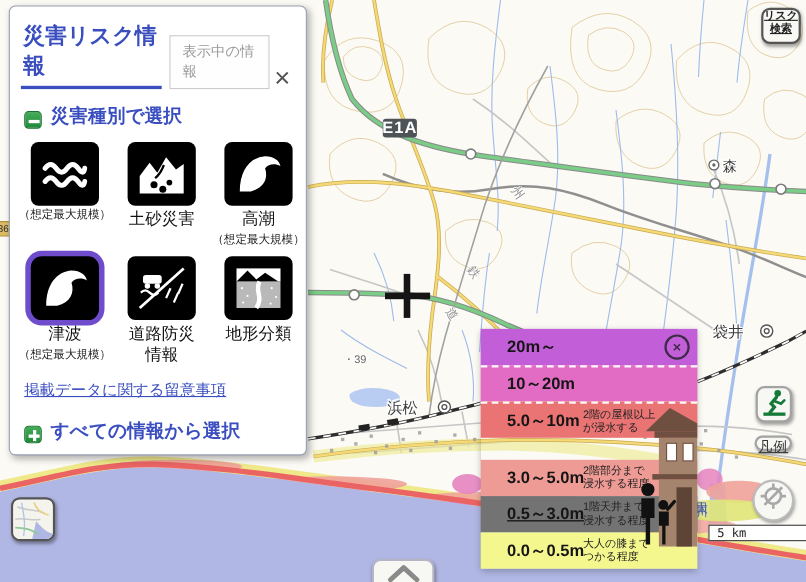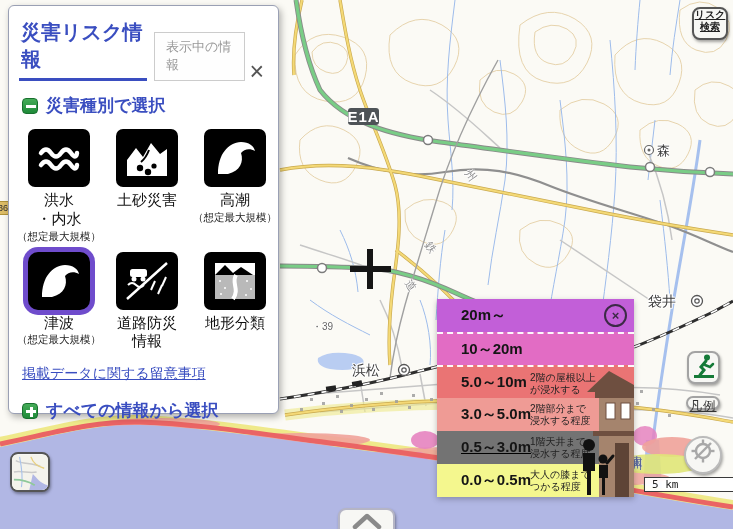--- a/index.html
+++ b/index.html
@@ -26,21 +26,21 @@
     text-shadow:1px 0 #fff,-1px 0 #fff;}
   
   #panel{position:absolute;left:8px;top:5px;width:271px;height:409px;background:#fff;
     border:1px solid #9aa0b4;border-radius:6px;box-shadow:2px 3px 7px rgba(0,0,0,.3);z-index:30;}
   #panel-header{display:flex;align-items:flex-end;padding:9px 10px 0 10px;}
   #tab-active{font-size:20px;font-weight:bold;color:#3a4ec0;padding:4px 4px 5px 2px;
     border-bottom:3px solid #3a4ec0;}
   #tab-inactive{font-size:13px;color:#999;border:1px solid #ccc;background:#fefefe;
     padding:5px 11px 6px 11px;margin-left:7px;}
   #panel-close{margin-left:auto;font-size:25px;color:#555;line-height:20px;padding:0 4px;cursor:pointer;}
-  .section-row{display:flex;align-items:center;gap:8px;margin:13px 10px 0 13px;}
+  .section-row{display:flex;align-items:flex-end;gap:8px;margin:13px 10px 0 13px;}
   .sq-btn{width:16px;height:16px;border-radius:4px;background:linear-gradient(#45ac58,#1f8a39);
     border:1px solid #18702e;position:relative;flex:0 0 auto;}
   .sq-btn::before{content:"";position:absolute;left:3px;top:6.5px;width:10px;height:3px;background:#fff;}
   .sq-btn.plus::after{content:"";position:absolute;left:6.5px;top:3px;width:3px;height:10px;background:#fff;}
   .section-title{font-size:17px;font-weight:bold;color:#3a4ec0;}
   #tile-grid{display:grid;grid-template-columns:88px 88px 88px;margin:12px 0 0 6px;row-gap:8px;}
   .tile{display:flex;flex-direction:column;align-items:center;}
   .tile-icon{width:62px;height:58px;background:#000;border-radius:7px;display:flex;
     align-items:center;justify-content:center;}
   .tile-icon.selected{box-shadow:0 0 0 5px #6f4ccc;border-radius:10px;}
@@ -265,24 +265,20 @@
 
       <div class="tile">
         <div class="tile-icon">
           <svg width="44" height="40" viewBox="0 0 44 40">
             <g fill="none" stroke="#fff" stroke-width="4.5" stroke-linecap="round">
               <path d="M4,15 q5,-7 10,0 t10,0 t10,0 t6,0"></path>
               <path d="M4,27 q5,-7 10,0 t10,0 t10,0 t6,0"></path>
             </g>
           </svg>
         </div>
-        <div class="tile-label">
-            <div>洪水</div>
-            <div>・内水</div>
-          </div>
         <div class="tile-sub">（想定最大規模）</div>
       </div>
 
       <div class="tile">
         <div class="tile-icon">
           <svg width="44" height="40" viewBox="0 0 44 40">
             <path d="M2,38 L2,22 L11,10 L18,19 L26,5 L35,16 L42,11 L42,38 Z" fill="#fff"></path>
             <g fill="#000">
               <circle cx="15" cy="30" r="3.2"></circle>
                 <circle cx="23" cy="34" r="3.2"></circle>
@@ -388,21 +384,21 @@
     <div class="legend-row wavy" style="background: rgb(226, 108, 196);">
       <span class="legend-label">10～20m</span>
     </div>
     <div class="legend-row wavy" style="background: rgb(234, 116, 116);">
       <span class="legend-label">5.0～10m</span>
       <span class="legend-desc">
         <div>2階の屋根以上</div>
           <div>が浸水する</div>
         </span>
     </div>
-    <div class="legend-row" style="background: rgb(239, 155, 149);">
+    <div class="legend-row" style="background: rgb(239, 155, 149); margin-top: 20px;">
       <span class="legend-label">3.0～5.0m</span>
       <span class="legend-desc">
         <div>2階部分まで</div>
           <div>浸水する程度</div>
         </span>
     </div>
     <div class="legend-row" style="background: #737373; text-decoration: underline;">
       <span class="legend-label">0.5～3.0m</span>
       <span class="legend-desc">
         <div>1階天井まで</div>

